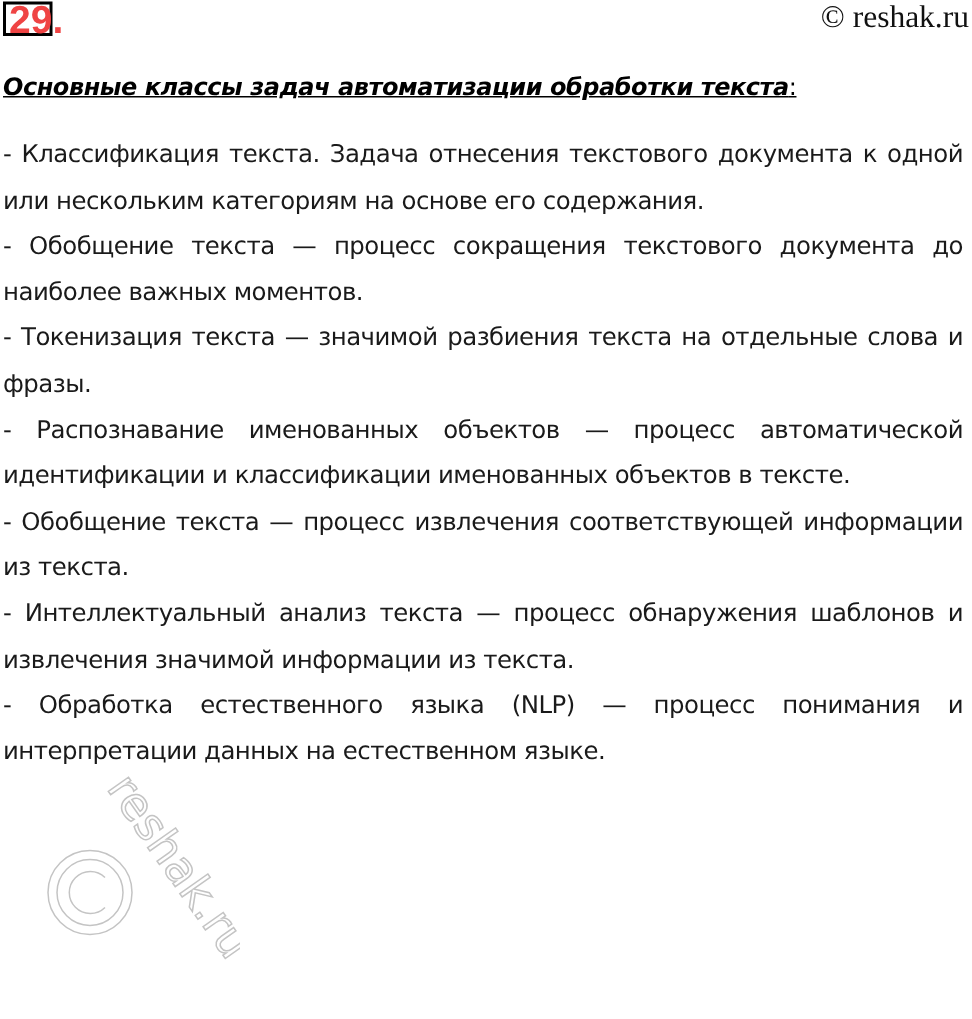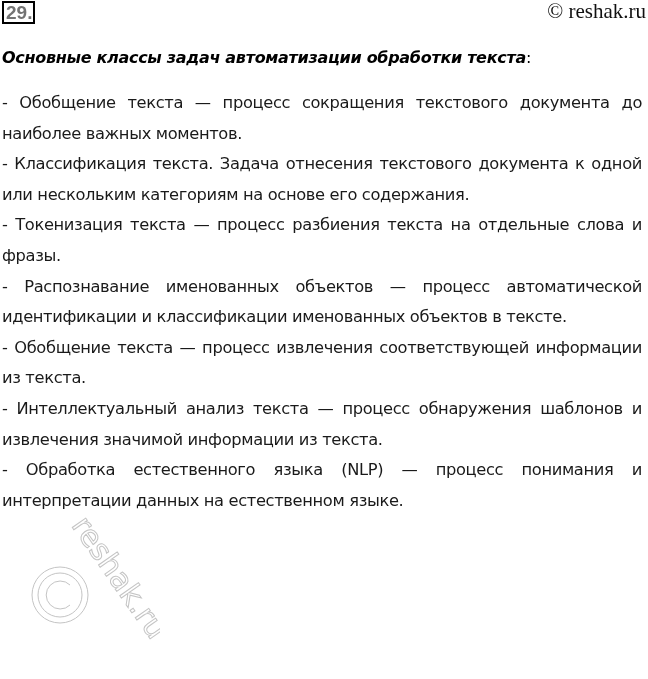--- a/index.html
+++ b/index.html
@@ -17,25 +17,25 @@
     }
     .task-number {
       position: absolute;
       left: 2px;
       top: 1px;
       width: 33px;
       height: 23px;
       border: 2px solid #000;
       box-sizing: border-box;
       font-family: "Liberation Sans", sans-serif;
-      font-size: 19px;
+      font-size: 26px;
       font-weight: bold;
       line-height: 20px;
       padding-left: 2px;
-      color: #737373;
+      color: #ef4444;
     }
     .copyright {
       position: absolute;
       right: 2px;
       top: 0px;
       font-family: "Liberation Serif", serif;
       font-size: 21px;
       color: #111;
       line-height: 22px;
     }
@@ -43,20 +43,21 @@
       position: absolute;
       left: 2px;
       top: 48px;
       font-family: "DejaVu Sans", sans-serif;
       font-size: 16px;
       font-weight: bold;
       font-style: italic;
       color: #000;
       letter-spacing: -0.3px;
       white-space: nowrap;
+      text-decoration: underline;
     }
     .heading .colon {
       font-weight: normal;
       font-style: normal;
     }
     .items {
       position: absolute;
       left: 2px;
       top: 88px;
       width: 640px;
@@ -80,23 +81,23 @@
   </style>
 </head>
 <body>
 
 <div class="task-number">29.</div>
 <div class="copyright">© reshak.ru</div>
 
 <div class="heading"><span>Основные классы задач автоматизации обработки текста</span><span class="colon">:</span></div>
 
 <div class="items">
+  <div class="item">- Классификация текста. Задача отнесения текстового документа к одной или нескольким категориям на основе его содержания.</div>
   <div class="item">- Обобщение текста — процесс сокращения текстового документа до наиболее важных моментов.</div>
-  <div class="item">- Классификация текста. Задача отнесения текстового документа к одной или нескольким категориям на основе его содержания.</div>
-  <div class="item">- Токенизация текста — процесс разбиения текста на отдельные слова и фразы.</div>
+  <div class="item">- Токенизация текста — значимой разбиения текста на отдельные слова и фразы.</div>
   <div class="item">- Распознавание именованных объектов — процесс автоматической идентификации и классификации именованных объектов в тексте.</div>
   <div class="item">- Обобщение текста — процесс извлечения соответствующей информации из текста.</div>
   <div class="item">- Интеллектуальный анализ текста — процесс обнаружения шаблонов и извлечения значимой информации из текста.</div>
   <div class="item">- Обработка естественного языка (NLP) — процесс понимания и интерпретации данных на естественном языке.</div>
 </div>
 
 <svg class="watermark" viewBox="0 0 140 140" xmlns="http://www.w3.org/2000/svg">
   <g fill="none" stroke="#c4c4c4" stroke-width="1">
     <circle cx="40" cy="80" r="28"></circle>
     <circle cx="40" cy="80" r="22"></circle>

